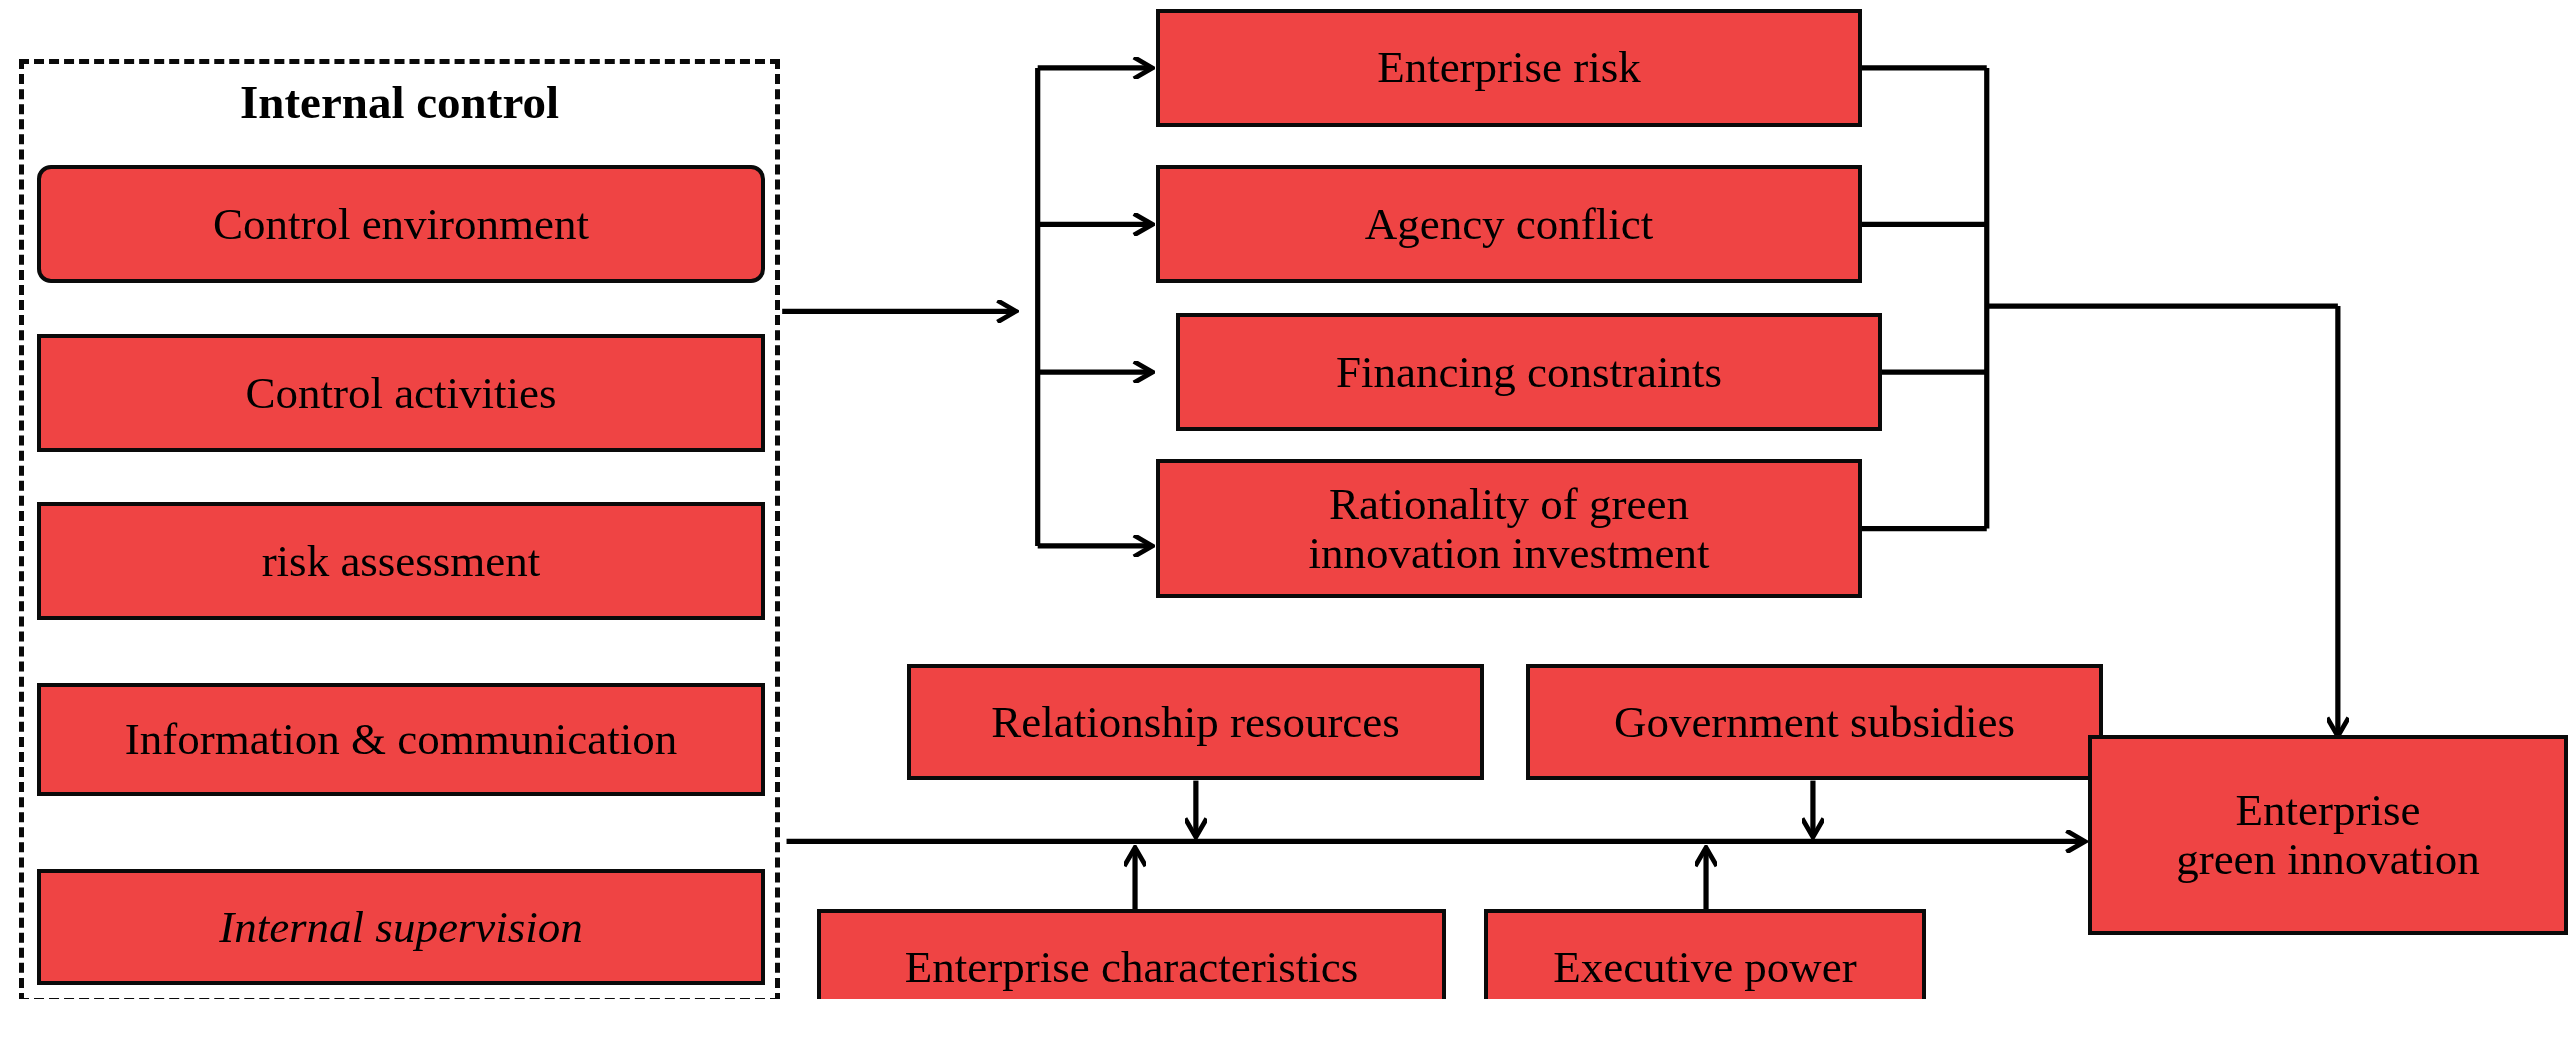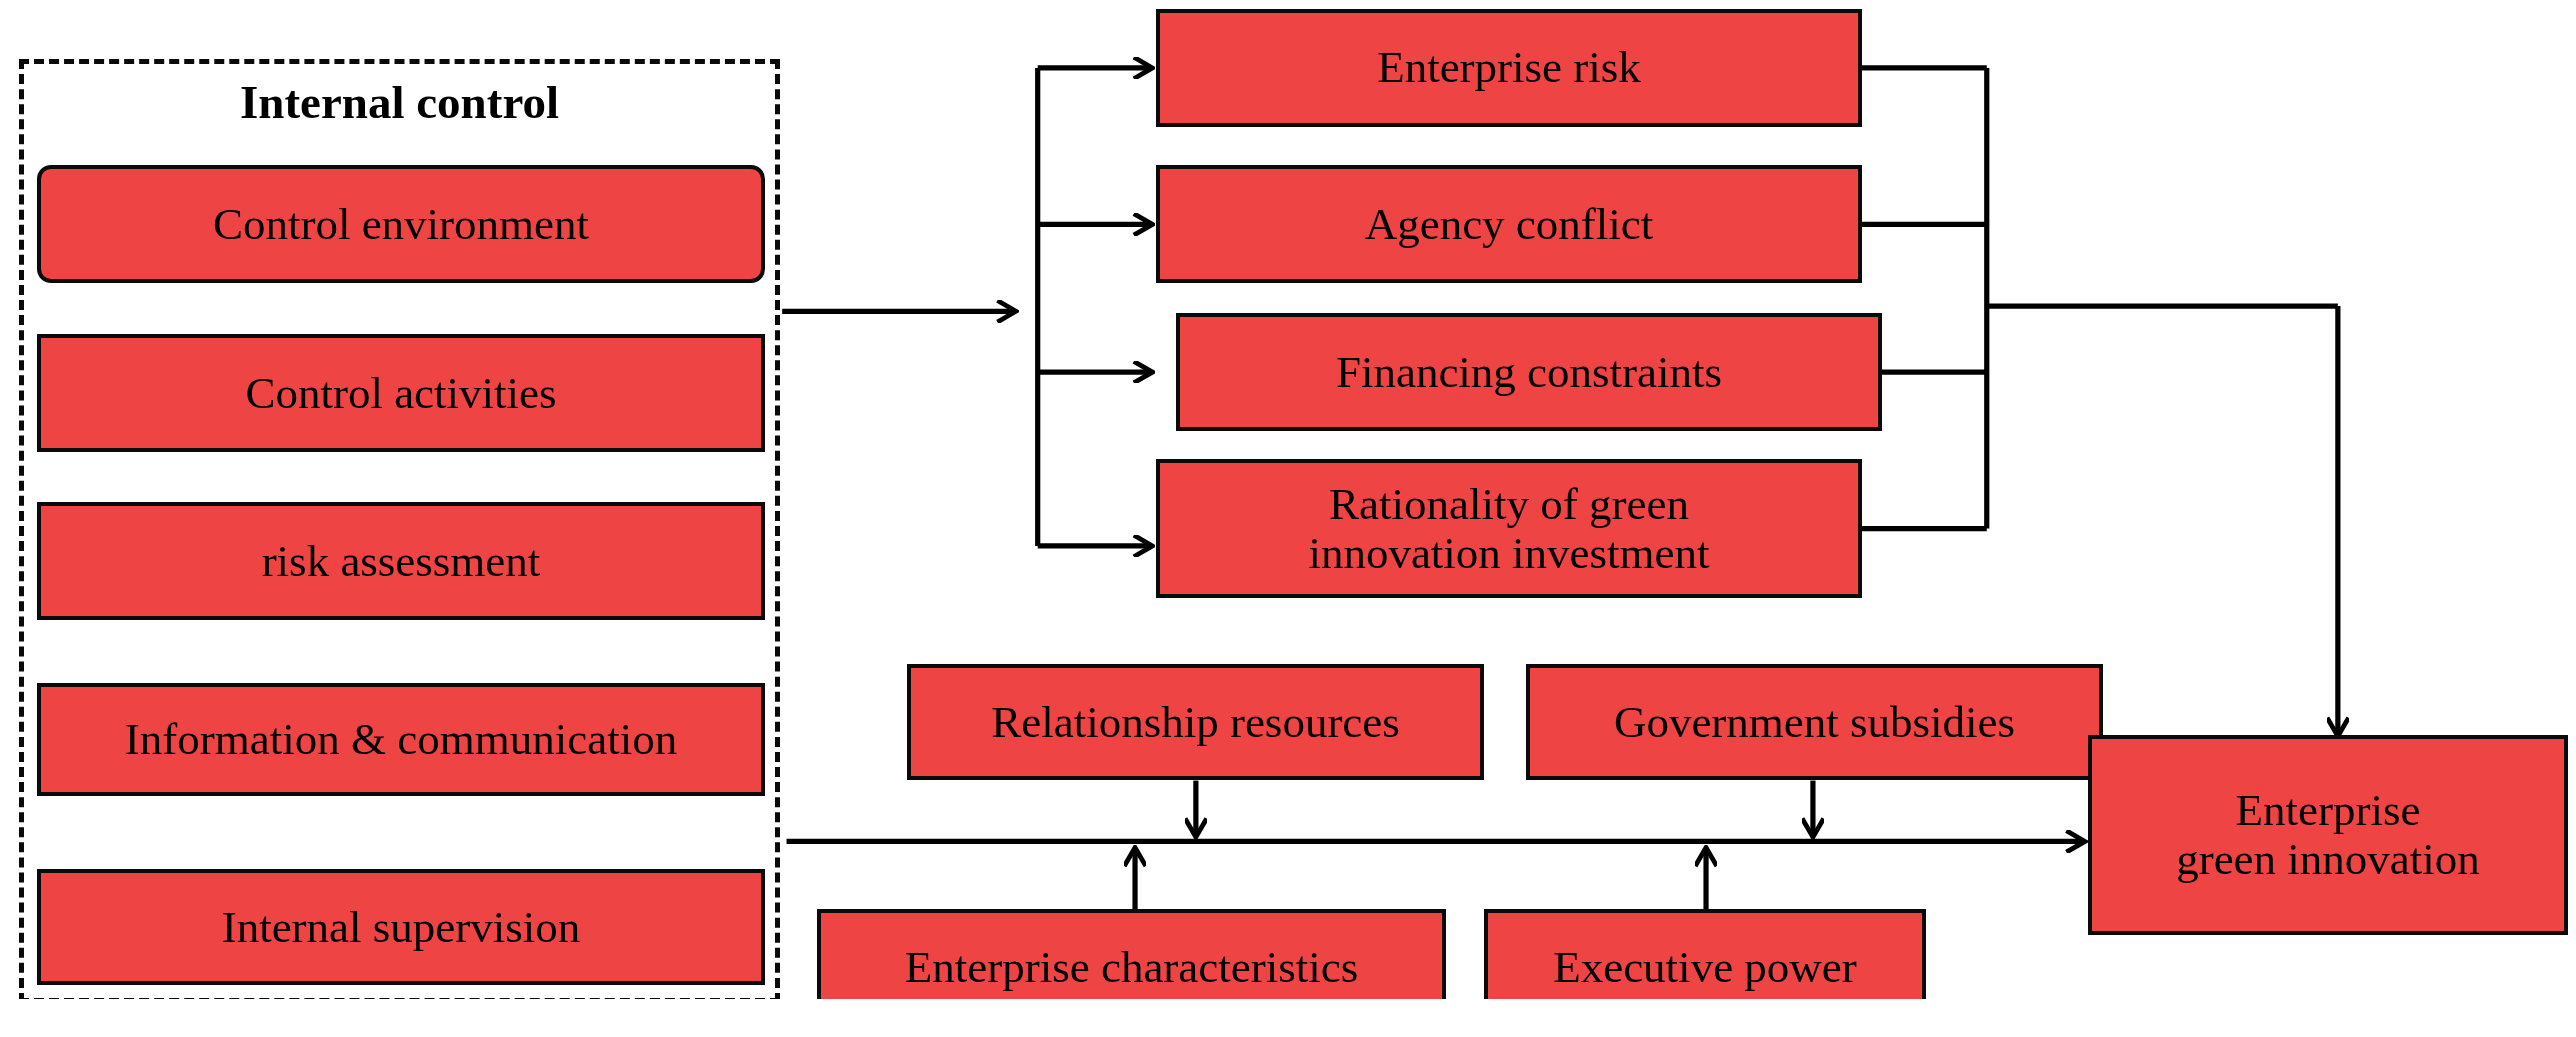--- a/index.html
+++ b/index.html
@@ -108,21 +108,21 @@
   <div class="group-title" style="left:19px; top:75px; width:761px;">Internal control</div>
 
   <div class="node-box" style="left:37px; top:165px; width:728px; height:118px;border-radius:14px;">Control environment</div>
 
   <div class="node-box" style="left:37px; top:334px; width:728px; height:118px;">Control activities</div>
 
   <div class="node-box" style="left:37px; top:502px; width:728px; height:118px;">risk assessment</div>
 
   <div class="node-box" style="left:37px; top:683px; width:728px; height:113px;">Information &amp; communication</div>
 
-  <div class="node-box" style="left:37px; top:869px; width:728px; height:116px;">Internal supervision</div>
+  <div class="node-box" style="left:37px; top:869px; width:728px; height:116px;font-style:italic;">Internal supervision</div>
 
   <div class="node-box" style="left:1156px; top:8.7px; width:706px; height:118px;">Enterprise risk</div>
 
   <div class="node-box" style="left:1156px; top:165px; width:706px; height:118px;">Agency conflict</div>
 
   <div class="node-box" style="left:1156px; top:313px; width:706px; height:118px;margin-left:20px;">Financing constraints</div>
 
   <div class="node-box two-line" style="left:1156px; top:459px; width:706px; height:139px;">
     <div>
       <div>Rationality of green</div>

